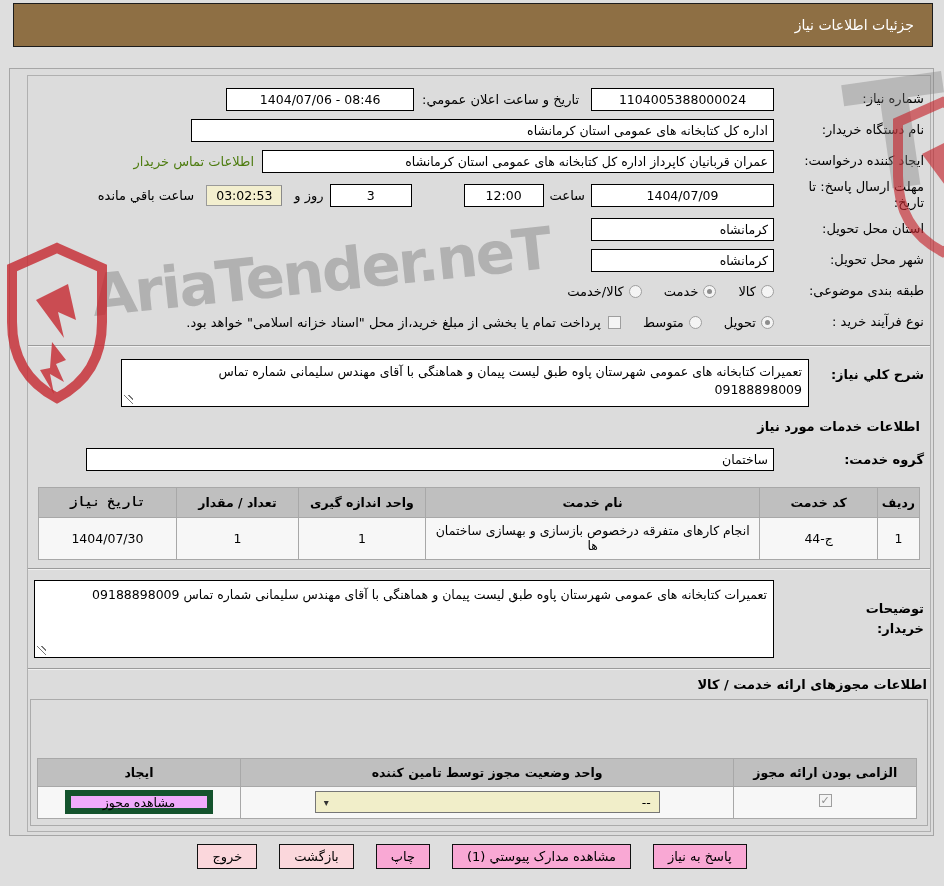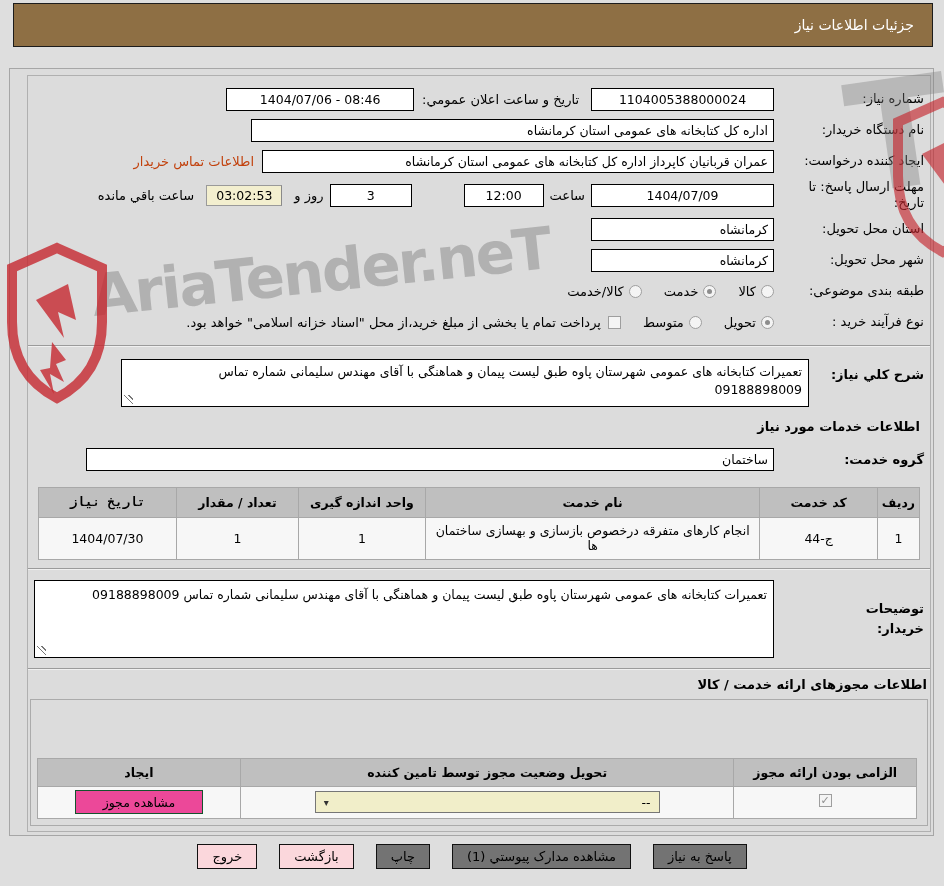--- a/index.html
+++ b/index.html
@@ -39,24 +39,24 @@
   .frow { display: flex; align-items: center; margin-bottom: 5px; min-height: 26px; }
   .lbl { width: 150px; flex: none; padding-left: 8px; line-height: 1.25; }
   .ibox {
     background: #fff; border: 1px solid #000; height: 23px;
     display: flex; align-items: center; padding: 0 5px;
     font-size: 12.5px; white-space: nowrap; overflow: hidden;
   }
   .center { justify-content: center; }
   .rtext  { justify-content: flex-start; }
   .w183 { width: 183px; } .w188 { width: 188px; } .w80 { width: 80px; } .w82 { width: 82px; }
-  .w557 { width: 523px; text-align: right; } .w512 { width: 512px; }
+  .w557 { width: 583px; text-align: right; } .w512 { width: 512px; }
   .gap130 { margin-right: 128px; }
   .midlbl { margin-right: 12px; margin-left: 8px; }
-  .link { color: #c2410c; margin-right: 8px; cursor: pointer; white-space: nowrap; }
+  .link { color: #4d7c0f; margin-right: 8px; cursor: pointer; white-space: nowrap; }
   .count {
     background: #f3efcf; border: 1px solid #9a9a9a; border-right-color: #8a8a8a;
     height: 21px; padding: 0 9px; display: flex; align-items: center;
     margin: 0 6px; font-size: 12.5px;
   }
   .slbl { margin: 0 6px; white-space: nowrap; }
 
   
   .radio {
     width: 13px; height: 13px; border-radius: 50%;
@@ -118,37 +118,37 @@
   .t2 td { height: 32px; }
   .c-req { width: 183px; } .c-status { width: 494px; } .c-det { width: 203px; }
   .selectbox {
     width: 345px; height: 22px; margin: 0 auto;
     background: #f1eec9; border: 1px solid #767676;
     display: flex; align-items: center; justify-content: space-between;
     padding: 0 8px; font-size: 12.5px;
   }
   .chev { font-size: 10px; color: #333; }
   .viewbtn {
-    width: 128px; height: 24px; margin: 0 auto;
-    background: #ec4899; border: 1px solid #14532d;
+    width: 148px; height: 24px; margin: 0 auto;
+    background: #f0abfc; border: 6px solid #14532d;
     display: flex; align-items: center; justify-content: center;
     font-size: 12.5px; cursor: pointer;
   }
 
   
   .footer {
     position: absolute; bottom: 17px; left: 0; right: 0;
     display: flex; justify-content: center; align-items: center; gap: 22px;
   }
   .btn {
     height: 25px; border: 1px solid #111; padding: 0 14px;
     display: flex; align-items: center; justify-content: center;
     font-size: 13px; cursor: pointer; white-space: nowrap;
   }
-  .btn.green { background: #737373; }
+  .btn.green { background: #f9a8d4; }
   .btn.pink  { background: #fbd7dc; }
 
   
   .wm { position: absolute; pointer-events: none; z-index: 50; }
   .wm-text {
     top: 262px; left: 92px; width: 580px;
     transform: rotate(-6deg); transform-origin: left center;
     font-size: 58px; font-weight: bold; letter-spacing: -2px;
     color: rgba(125,125,125,0.45); direction: ltr; white-space: nowrap;
   }
@@ -319,21 +319,21 @@
     </div>
 
     <div class="sep"></div>
 
     <div class="permhead">اطلاعات مجوزهای ارائه خدمت / کالا</div>
     <div class="permbox">
       <table class="t2">
         <thead>
           <tr>
             <th class="c-req">الزامی بودن ارائه مجوز</th>
-            <th class="c-status">تحویل وضعیت مجوز توسط تامین کننده</th>
+            <th class="c-status">واحد وضعیت مجوز توسط تامین کننده</th>
             <th class="c-det">ایجاد</th>
           </tr>
         </thead>
         <tbody>
           <tr>
             <td>
               <span class="cbx checked" style="margin:0 auto; display:inline-block;"></span>
             </td>
             <td>
               <div class="selectbox">

